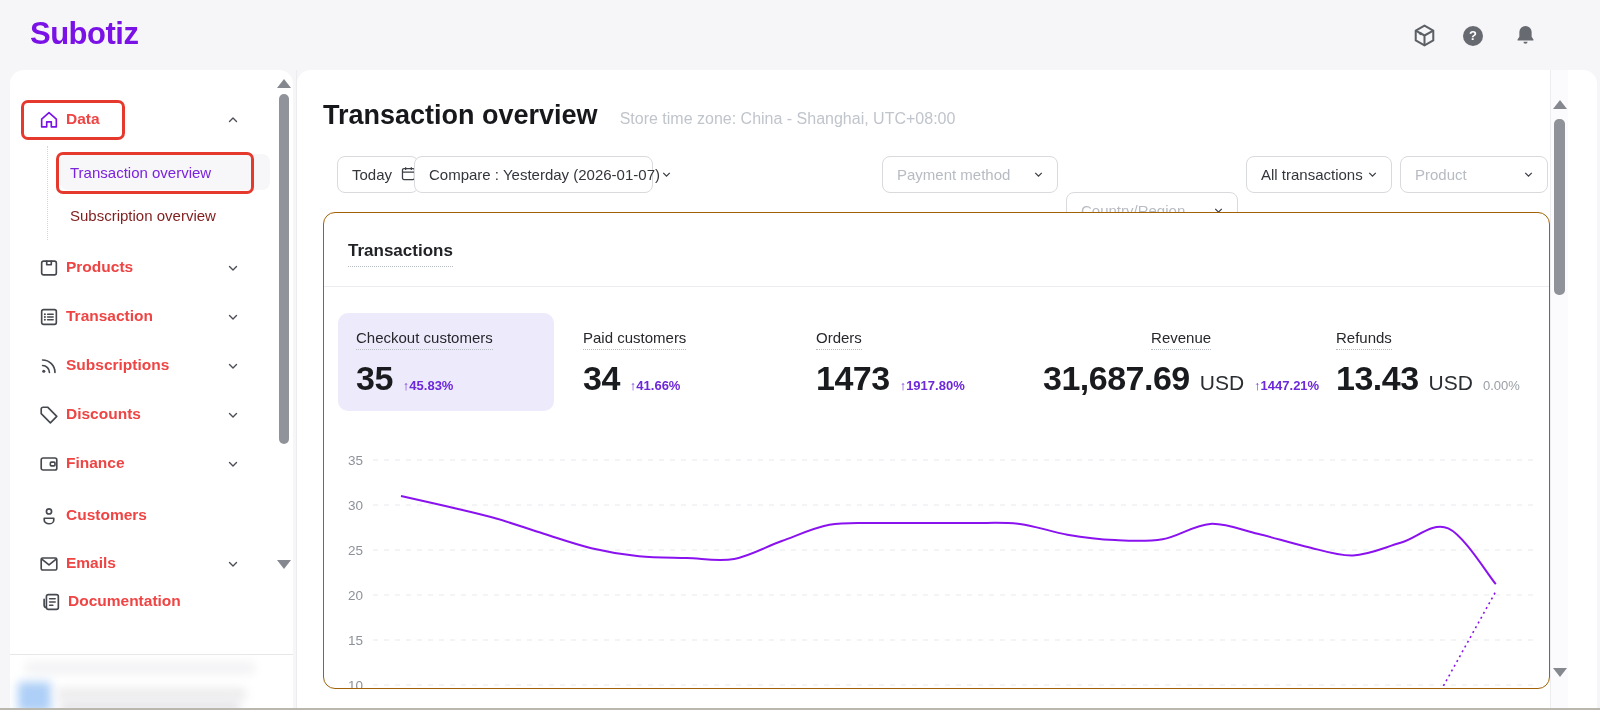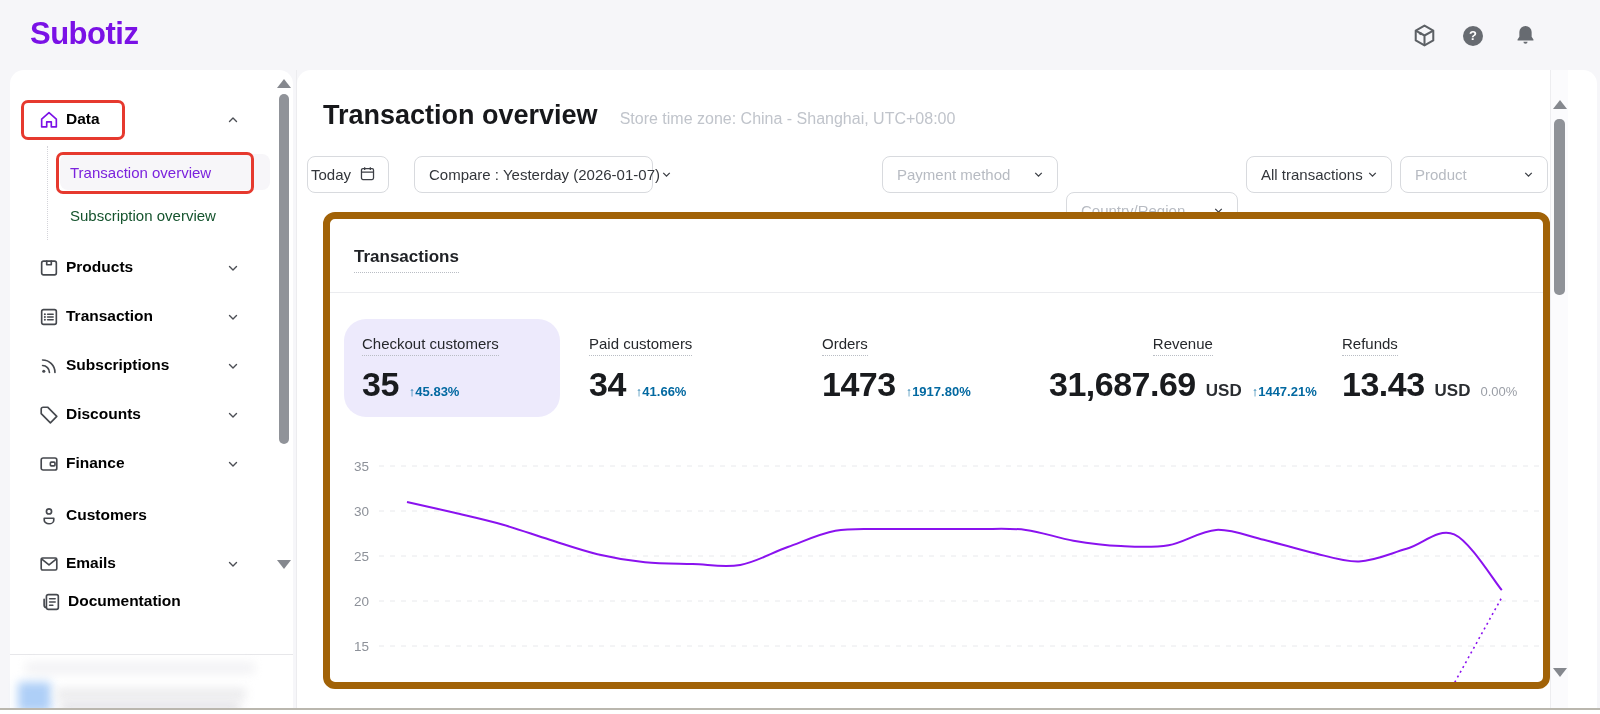--- a/index.html
+++ b/index.html
@@ -13,26 +13,26 @@
   .logo { position:absolute; left:30px; top:16px; font-size:31px; font-weight:800;
           letter-spacing:-0.5px; color:#7a11e6; }
   .hicon { position:absolute; color:#5c6065; cursor:pointer; }
   
   .sidebar { position:absolute; left:10px; top:70px; width:283px; height:644px;
              background:#fff; border-radius:14px 14px 0 0; }
   .nav-item { position:absolute; left:0; width:283px; height:40px; cursor:pointer; }
   .nav-item .nicon { position:absolute; left:28px; top:9px; color:#45484e; }
   .nav-item .nicon.active { color:#7a11e6; }
   .nav-item .nlabel { position:absolute; left:56px; top:10px; font-size:15.5px;
-                      font-weight:700; color:#000000; }
+                      font-weight:700; color:#ef4444; }
   .nav-item .nchev { position:absolute; left:216px; top:13px; color:#4b4e54; }
   .nav-sub { position:absolute; left:50px; width:210px; height:36px; cursor:pointer;
              display:flex; align-items:center; padding-left:10px; border-radius:8px; }
   .nav-sub.active { background:#f7f6f9; }
-  .nav-sub span { font-size:15px; color:#14532d; }
+  .nav-sub span { font-size:15px; color:#7f1d1d; }
   .nav-sub.active span { color:#7b22dd; }
   .nav-dotline { position:absolute; left:37px; top:76px; height:94px; width:0;
                  border-left:1px dotted #d4d4da; }
   .sb-footer-divider { position:absolute; left:0px; top:584px; width:283px; height:1px; background:#e7e7ea; }
   .blur-block { position:absolute; filter:blur(5px); border-radius:3px; }
   
   .anno { position:absolute; border:3px solid #e6392e; border-radius:7px;
           pointer-events:none; z-index:50; }
   
   .main { position:absolute; left:297px; top:70px; width:1300px; height:644px;
@@ -42,33 +42,33 @@
   .page-title { font-size:27px; font-weight:700; color:#17181b; }
   .page-subtitle { font-size:16px; color:#c0c4cb; }
   .filter-btn { position:absolute; top:86px; height:37px; background:#fff;
                 border:1px solid #d8dade; border-radius:8px; display:flex; align-items:center;
                 justify-content:space-between; padding:0 12px 0 14px; font-size:15px;
                 color:#33363b; cursor:pointer; white-space:nowrap; }
   .filter-btn .ph { color:#b7bbc2; }
   .filter-btn svg { flex:none; }
   
   .txcard { position:absolute; left:26px; top:142px; width:1227px; height:477px;
-            border:7px solid #a16207; border-radius:12px; background:#fff; overflow:hidden; }
+            border:1px solid #a16207; border-radius:12px; background:#fff; overflow:hidden; }
   .txcard-title { position:absolute; left:24px; top:28px; font-size:17px; font-weight:700;
                   color:#202226; border-bottom:1px dotted #b9bdc4; padding-bottom:5px; }
   .txcard-divider { position:absolute; left:0; top:73px; width:1227px; height:1px; background:#ebecef; }
   .metric { position:absolute; top:116px; }
   .metric.selected { top:100px; background:#edeafc; border-radius:10px;
                      width:216px; height:98px; padding:16px 0 0 18px; }
   .metric-label { display:inline-block; font-size:15px; color:#26282c;
                   border-bottom:1px dotted #b9bdc4; padding-bottom:3px; }
   .metric-valrow { display:flex; align-items:baseline; gap:10px; margin-top:9px; }
   .metric-value { font-size:34px; font-weight:700; color:#191b1e; letter-spacing:-0.5px; }
-  .metric-unit { font-size:17px; font-weight:700; color:#2a2d31; }
-  .metric-delta { font-size:13px; font-weight:700; color:#0369a1; }
+  .metric-unit { font-size:21px; font-weight:400; color:#2a2d31; }
+  .metric-delta { font-size:13px; font-weight:700; color:#6d28d9; }
   .metric-delta.flat { color:#9a9ea6; font-weight:400; }
   .chart-wrap { position:absolute; left:0; top:218px; width:1227px; height:259px; }
   
   .sb-tri { position:absolute; width:0; height:0; }
   .tri-up { border-left:7px solid transparent; border-right:7px solid transparent;
             border-bottom:9px solid #85888e; }
   .tri-down { border-left:7px solid transparent; border-right:7px solid transparent;
               border-top:9px solid #85888e; }
   .thumb { position:absolute; background:#909399; border-radius:5px; cursor:pointer; }
   .scroll-track { position:absolute; left:1550px; top:70px; width:18px; height:640px;
@@ -205,21 +205,21 @@
 
 <div class="anno" style="left:21px;top:100px;width:104px;height:40px;"></div>
 <div class="anno" style="left:56px;top:152px;width:198px;height:42px;"></div>
 
 <div class="main">
   <div class="title-row">
     <span class="page-title">Transaction overview</span>
     <span class="page-subtitle">Store time zone: China - Shanghai, UTC+08:00</span>
   </div>
 
-  <div class="filter-btn" style="left:10px;width:82px;justify-content:flex-end;">
+  <div class="filter-btn" style="left:40px;width:82px;">
     <span>Today</span>
     <span style="margin-left:8px;color:#3c3f45;"><svg width="17" height="17" viewBox="0 0 24 24" fill="none" stroke="currentColor" stroke-width="1.8">
           <rect x="3.5" y="5" width="17" height="15.5" rx="2"></rect>
           <path d="M3.5 10 H20.5 M8 3 V7 M16 3 V7"></path>
         </svg></span>
   </div>
   <div class="filter-btn" style="left:117px;width:239px;">
     <span>Compare : Yesterday (2026-01-07)</span>
     <svg width="13" height="13" viewBox="0 0 24 24" fill="none" stroke="#3c3f45" stroke-width="2.4">
         <path d="M6 9 L12 15 L18 9"></path>
@@ -247,21 +247,21 @@
     <span class="ph">Product</span>
     <svg width="13" height="13" viewBox="0 0 24 24" fill="none" stroke="#3c3f45" stroke-width="2.4">
         <path d="M6 9 L12 15 L18 9"></path>
       </svg>
   </div>
 
   <div class="txcard">
     <div class="txcard-title">Transactions</div>
     <div class="txcard-divider"></div>
     <div id="metrics">
-        <div class="metric selected" style="left: 14px; border-radius: 22px;"><span class="metric-label">Checkout customers</span><div class="metric-valrow">
+        <div class="metric selected" style="left: 14px;"><span class="metric-label">Checkout customers</span><div class="metric-valrow">
             <span class="metric-value">35</span>
             <span class="metric-delta ">↑45.83%</span>
           </div></div>
         <div class="metric" style="left: 259px;"><span class="metric-label">Paid customers</span><div class="metric-valrow">
             <span class="metric-value">34</span>
             <span class="metric-delta ">↑41.66%</span>
           </div></div>
         <div class="metric" style="left: 492px;"><span class="metric-label">Orders</span><div class="metric-valrow">
             <span class="metric-value">1473</span>
             <span class="metric-delta ">↑1917.80%</span>

